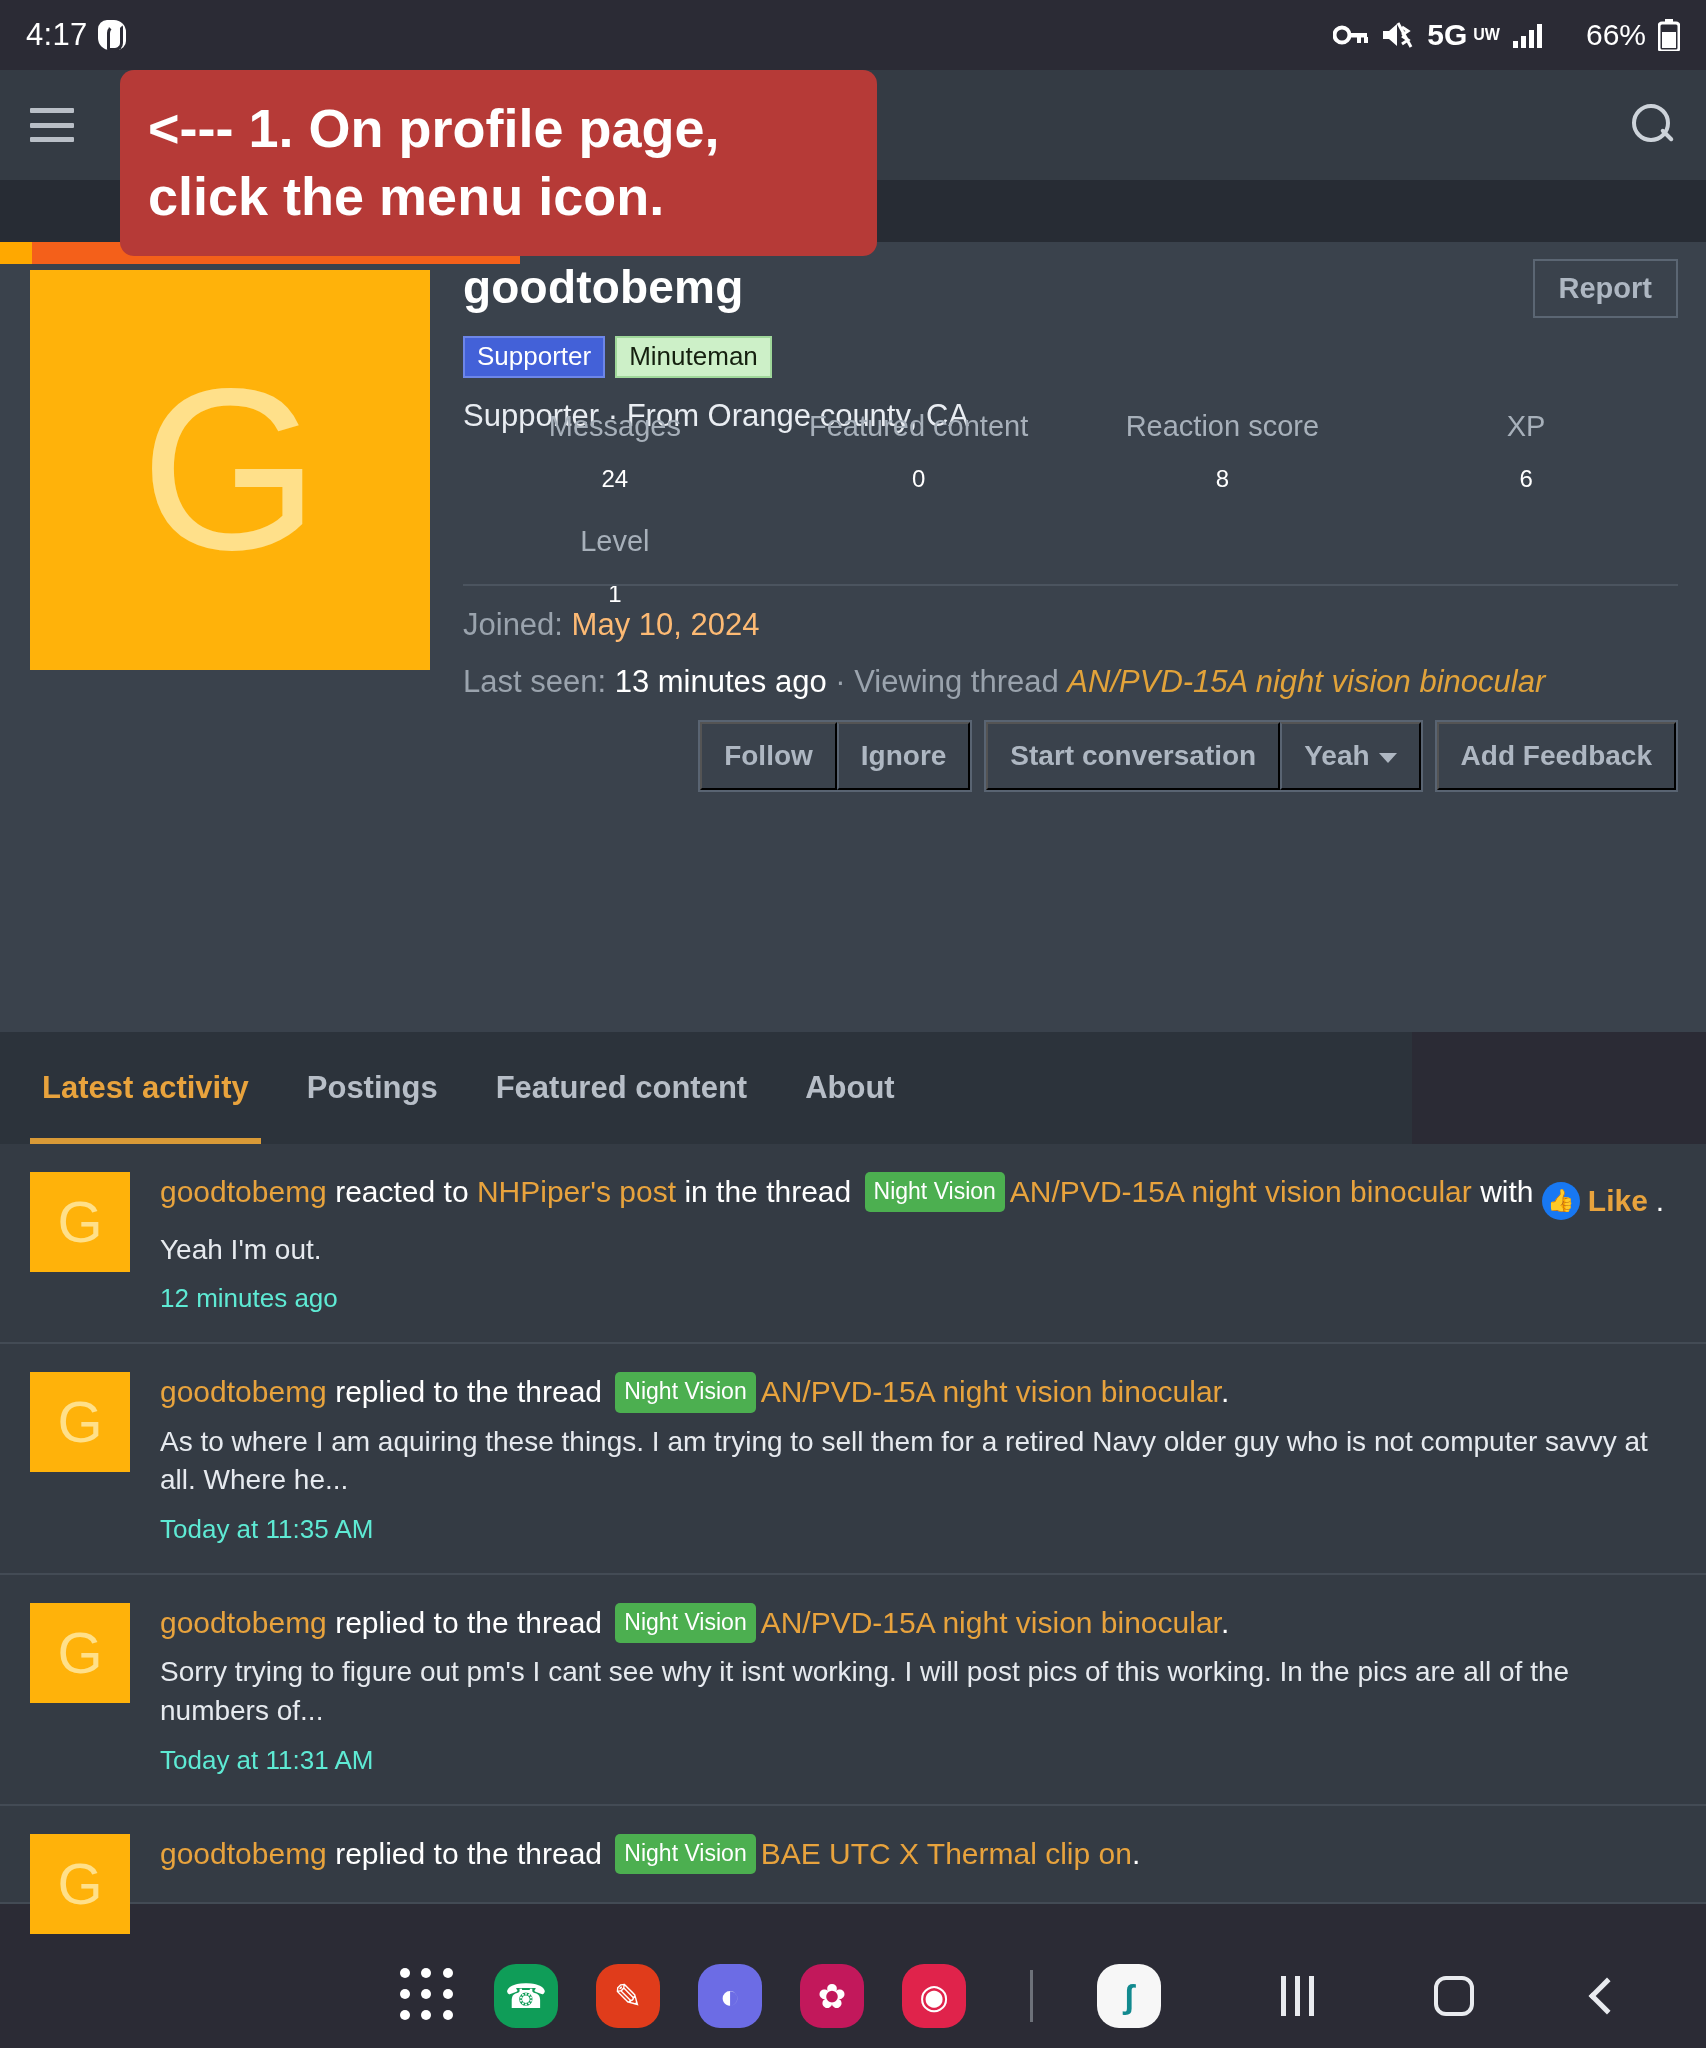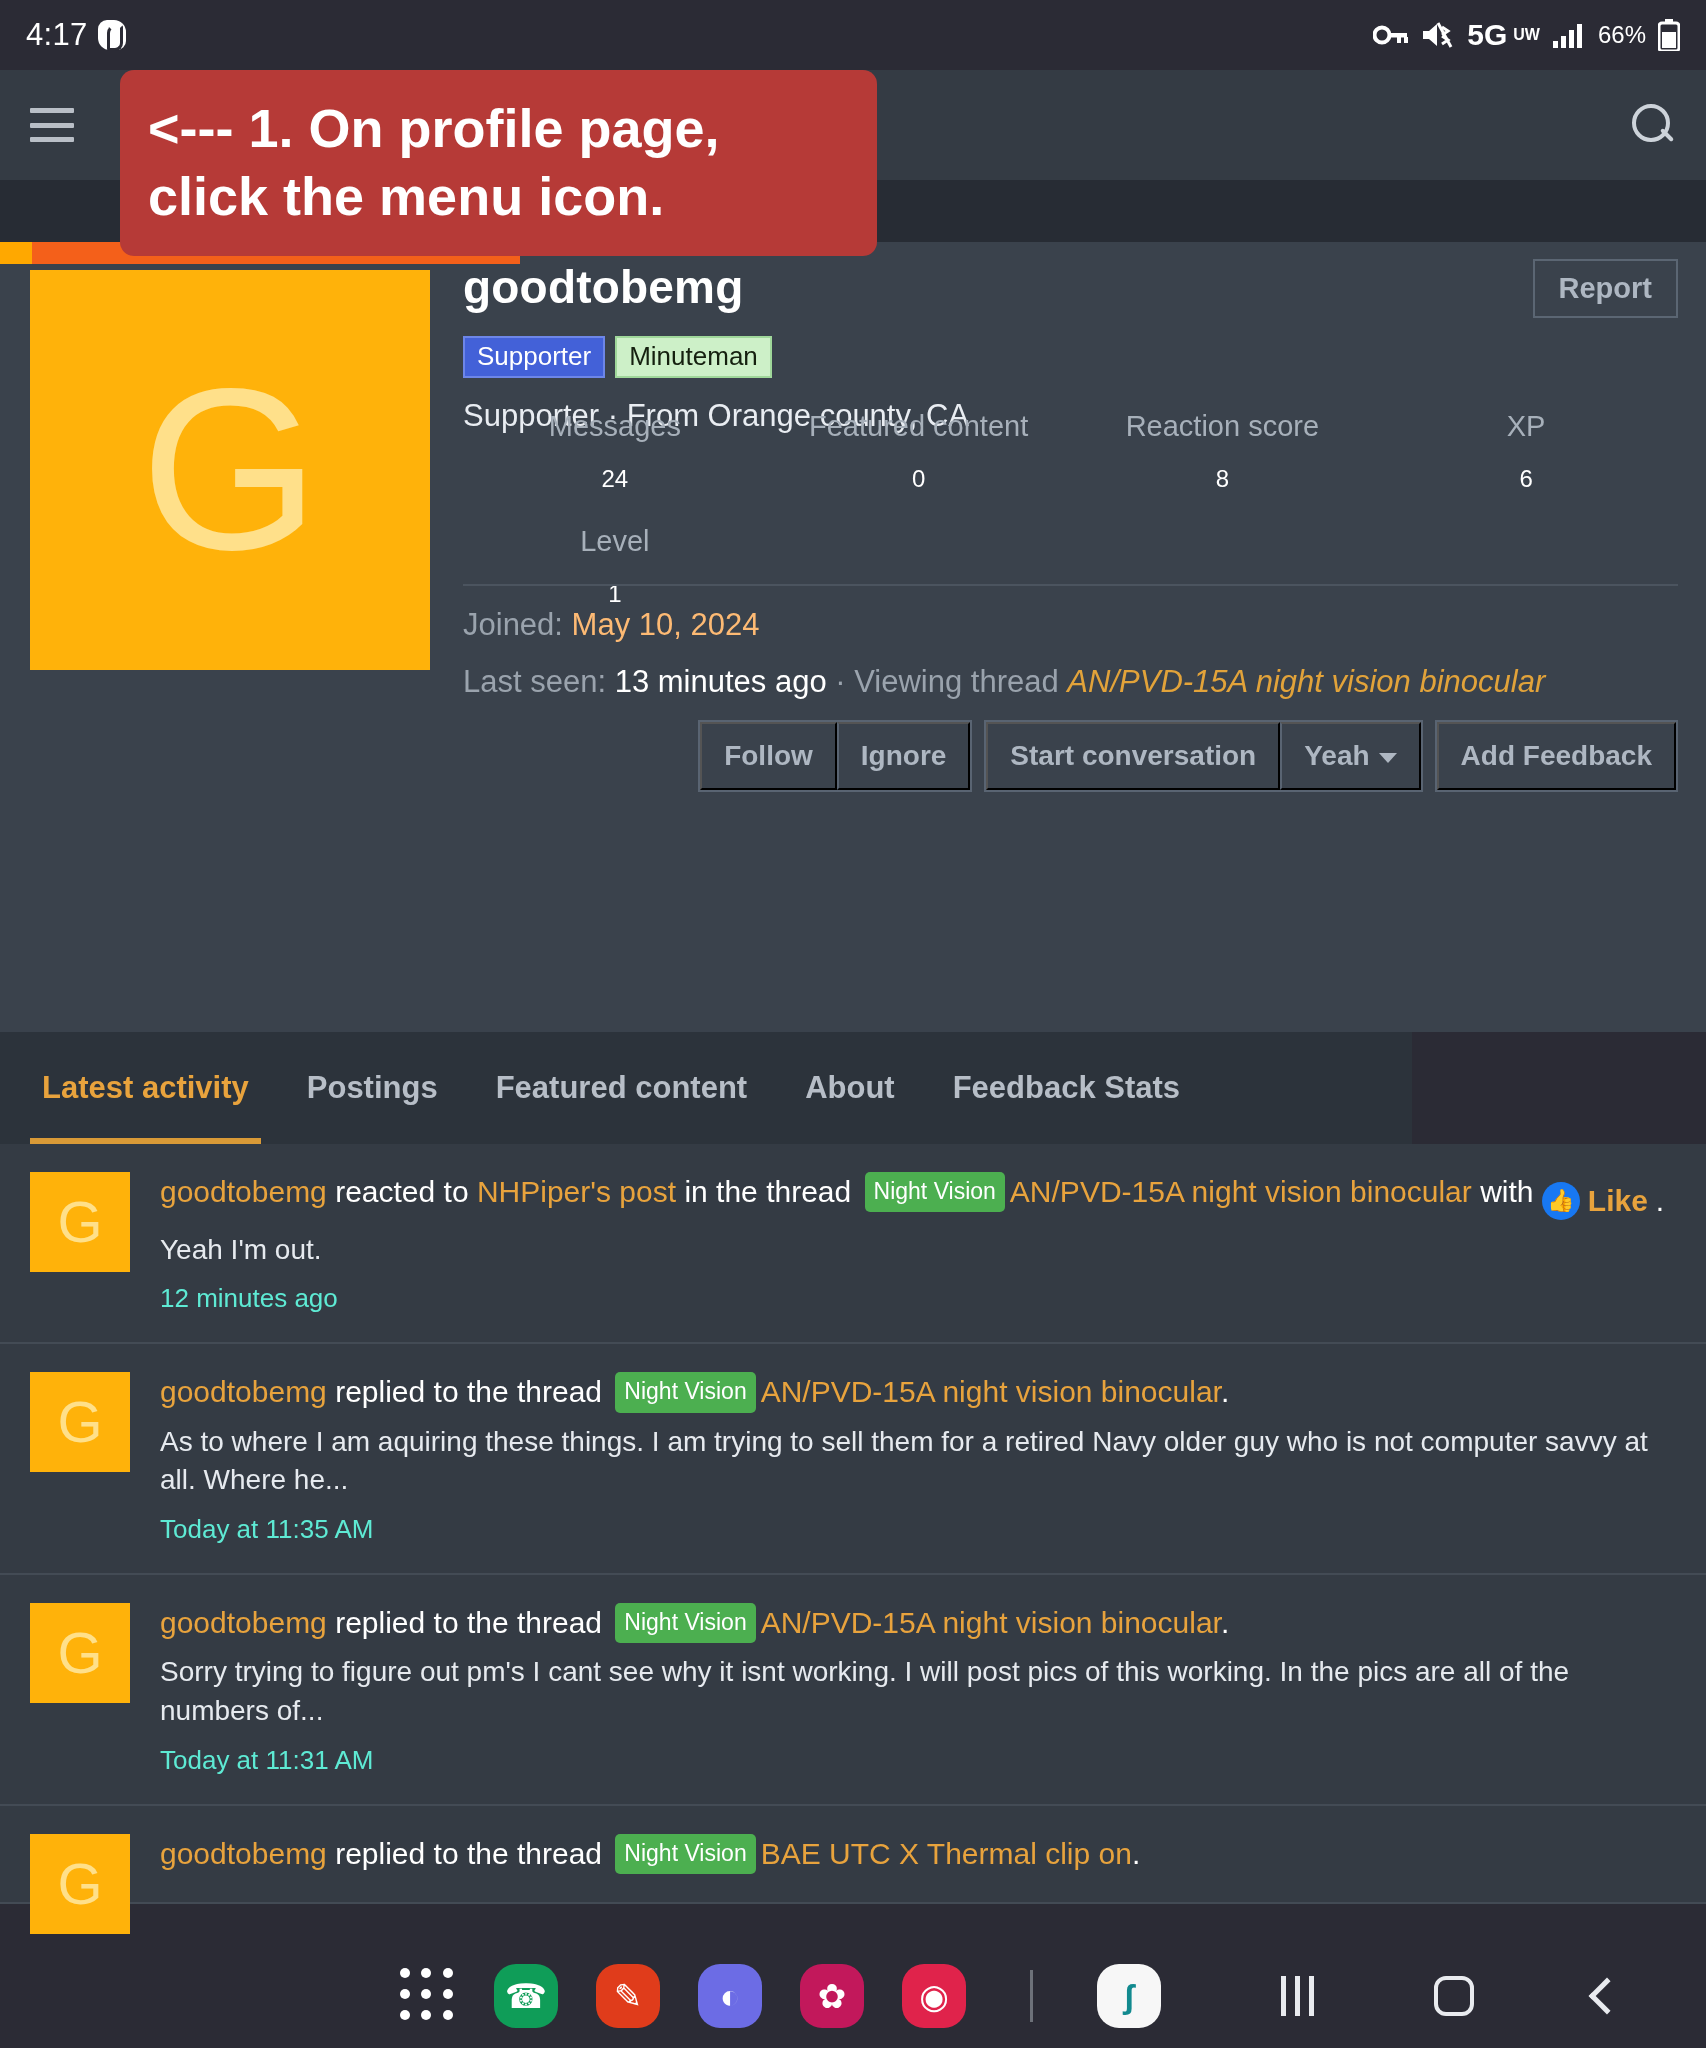--- a/index.html
+++ b/index.html
@@ -14,21 +14,21 @@
   
   .statusbar {
     position:absolute; top:0; left:0; width:1706px; height:70px;
     background:#2b2b35; color:#ffffff;
     display:flex; align-items:center; justify-content:space-between;
     padding:0 26px;
   }
   .sb-left { display:flex; align-items:center; gap:10px; }
   .sb-time { font-size:31px; font-weight:500; letter-spacing:.3px; }
   .sb-right { display:flex; align-items:center; gap:12px; }
-  .sb-batt { font-size:24px; font-weight:500; }
+  .sb-batt { font-size:30px; font-weight:500;margin-left:28px; }
   .surf-dot {
     width:28px; height:30px; border-radius:9px 12px 9px 12px;
     background:#ffffff; position:relative; display:inline-block;
   }
   .surf-dot::after{
     content:""; position:absolute; left:9px; top:5px; width:10px; height:20px;
     border:3px solid #2b2b35; border-radius:8px 2px 8px 2px; border-top-color:transparent;
   }
 
   
@@ -298,21 +298,20 @@
         <button class="abtn">Add Feedback</button>
       </div>
     </div>
   </div>
 
   <div class="tabsbar">
     <div class="tab active">Latest activity</div>
     <div class="tab">Postings</div>
     <div class="tab">Featured content</div>
     <div class="tab">About</div>
-    <div class="tab">Feedback Stats</div>
   </div>
 
   <div class="feed">
 
     <div class="item">
       <div class="item-av">G</div>
       <div class="ln">
         <span class="u">goodtobemg</span>
         <span>reacted to</span>
         <span class="u">NHPiper's post</span>

